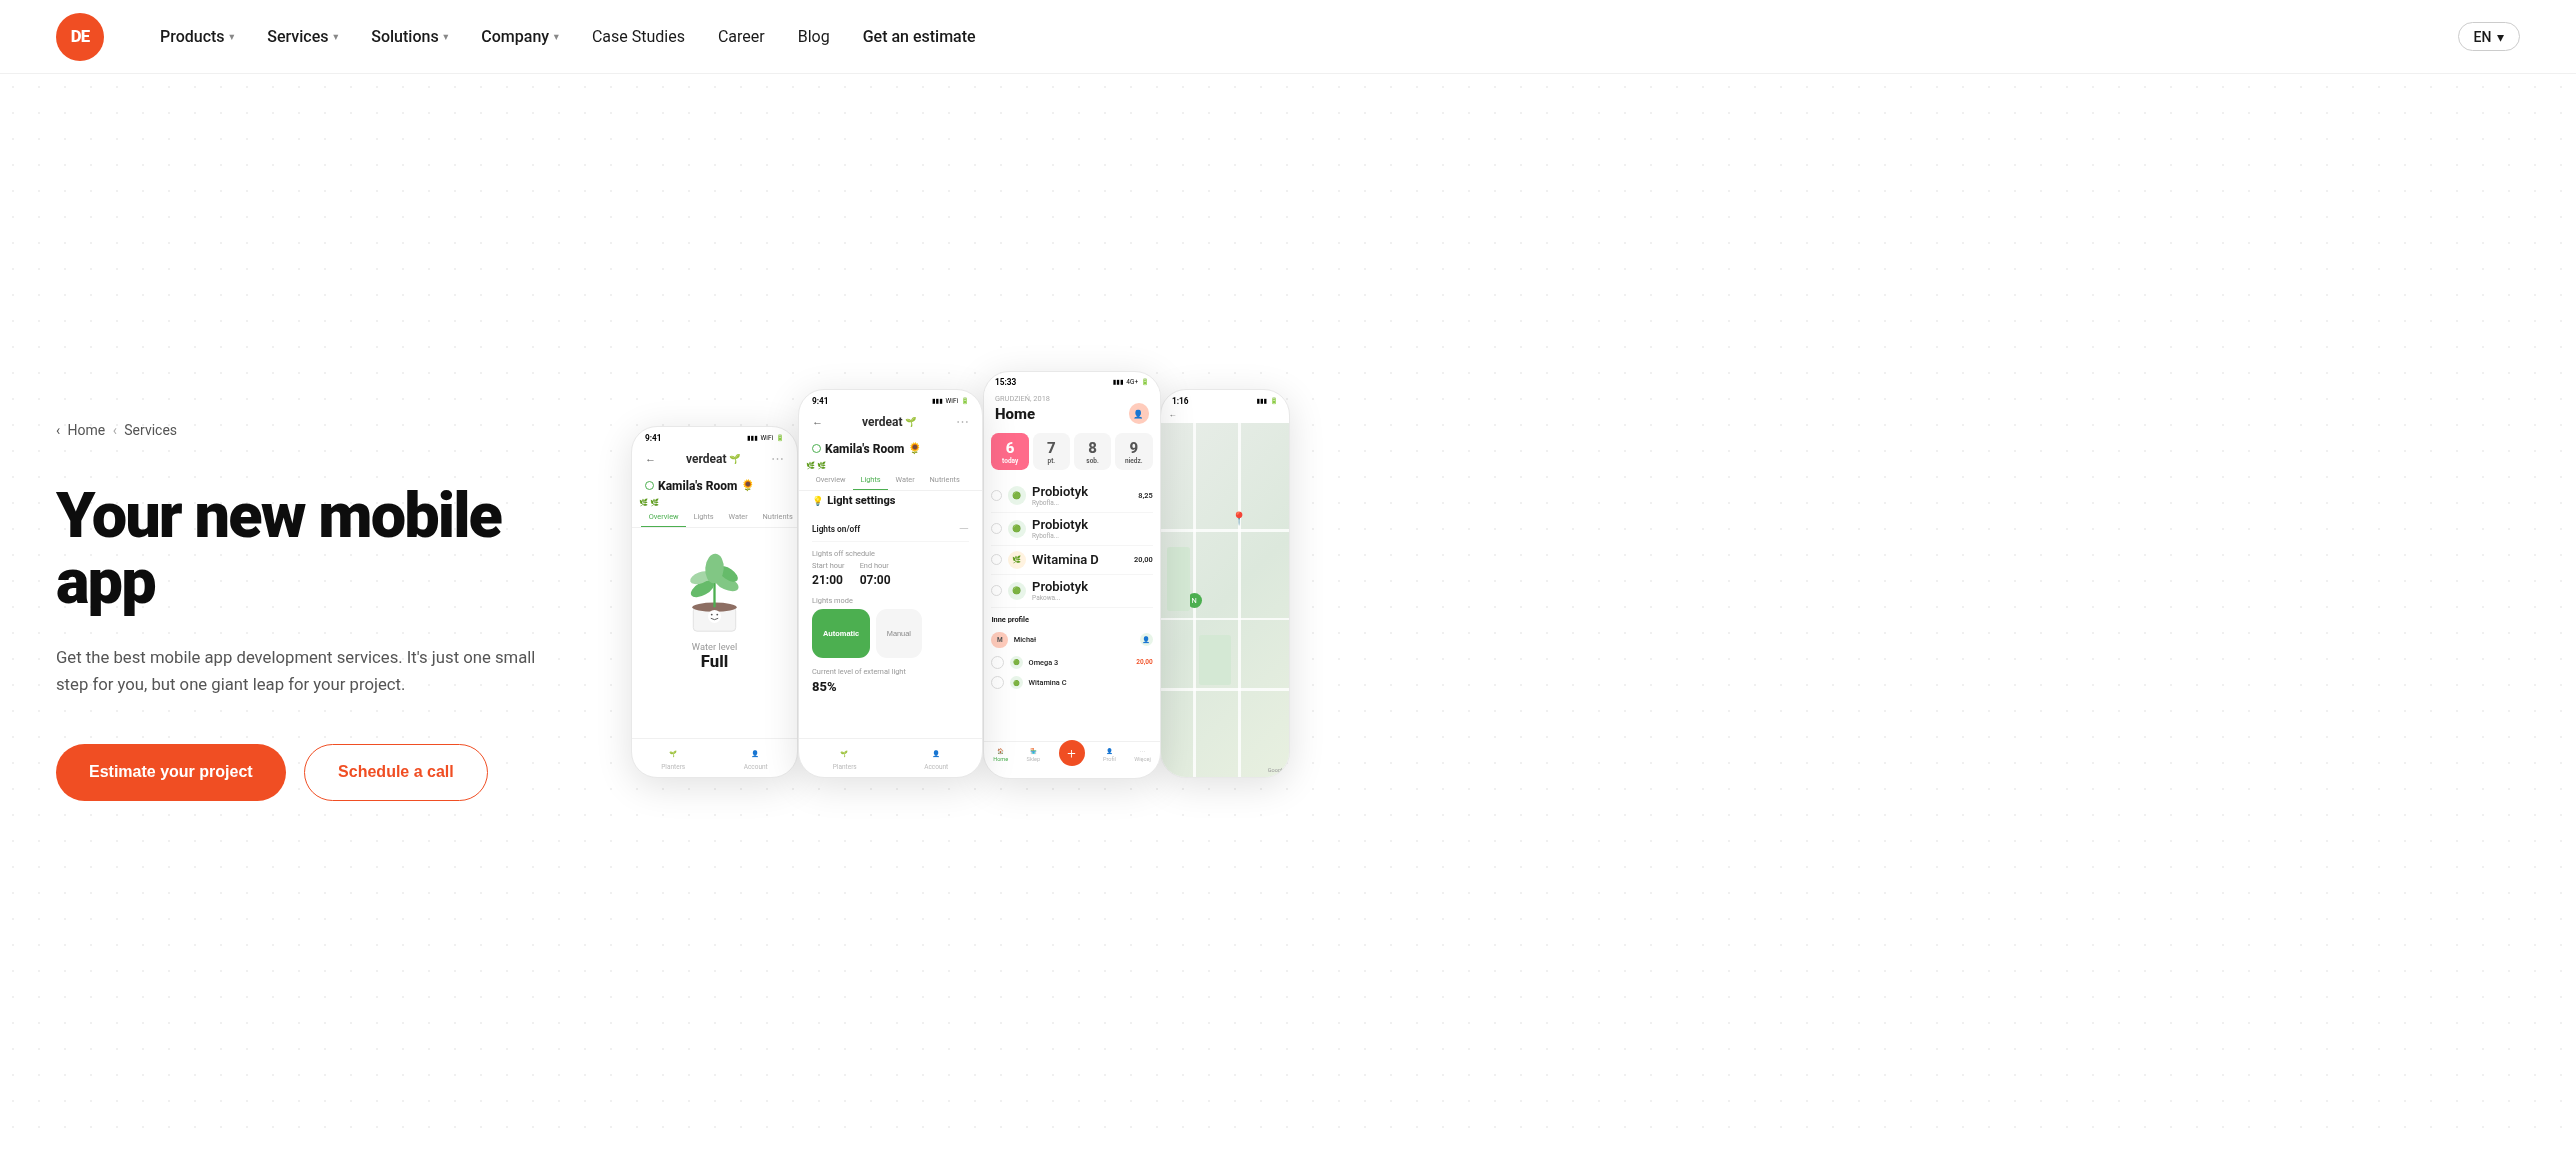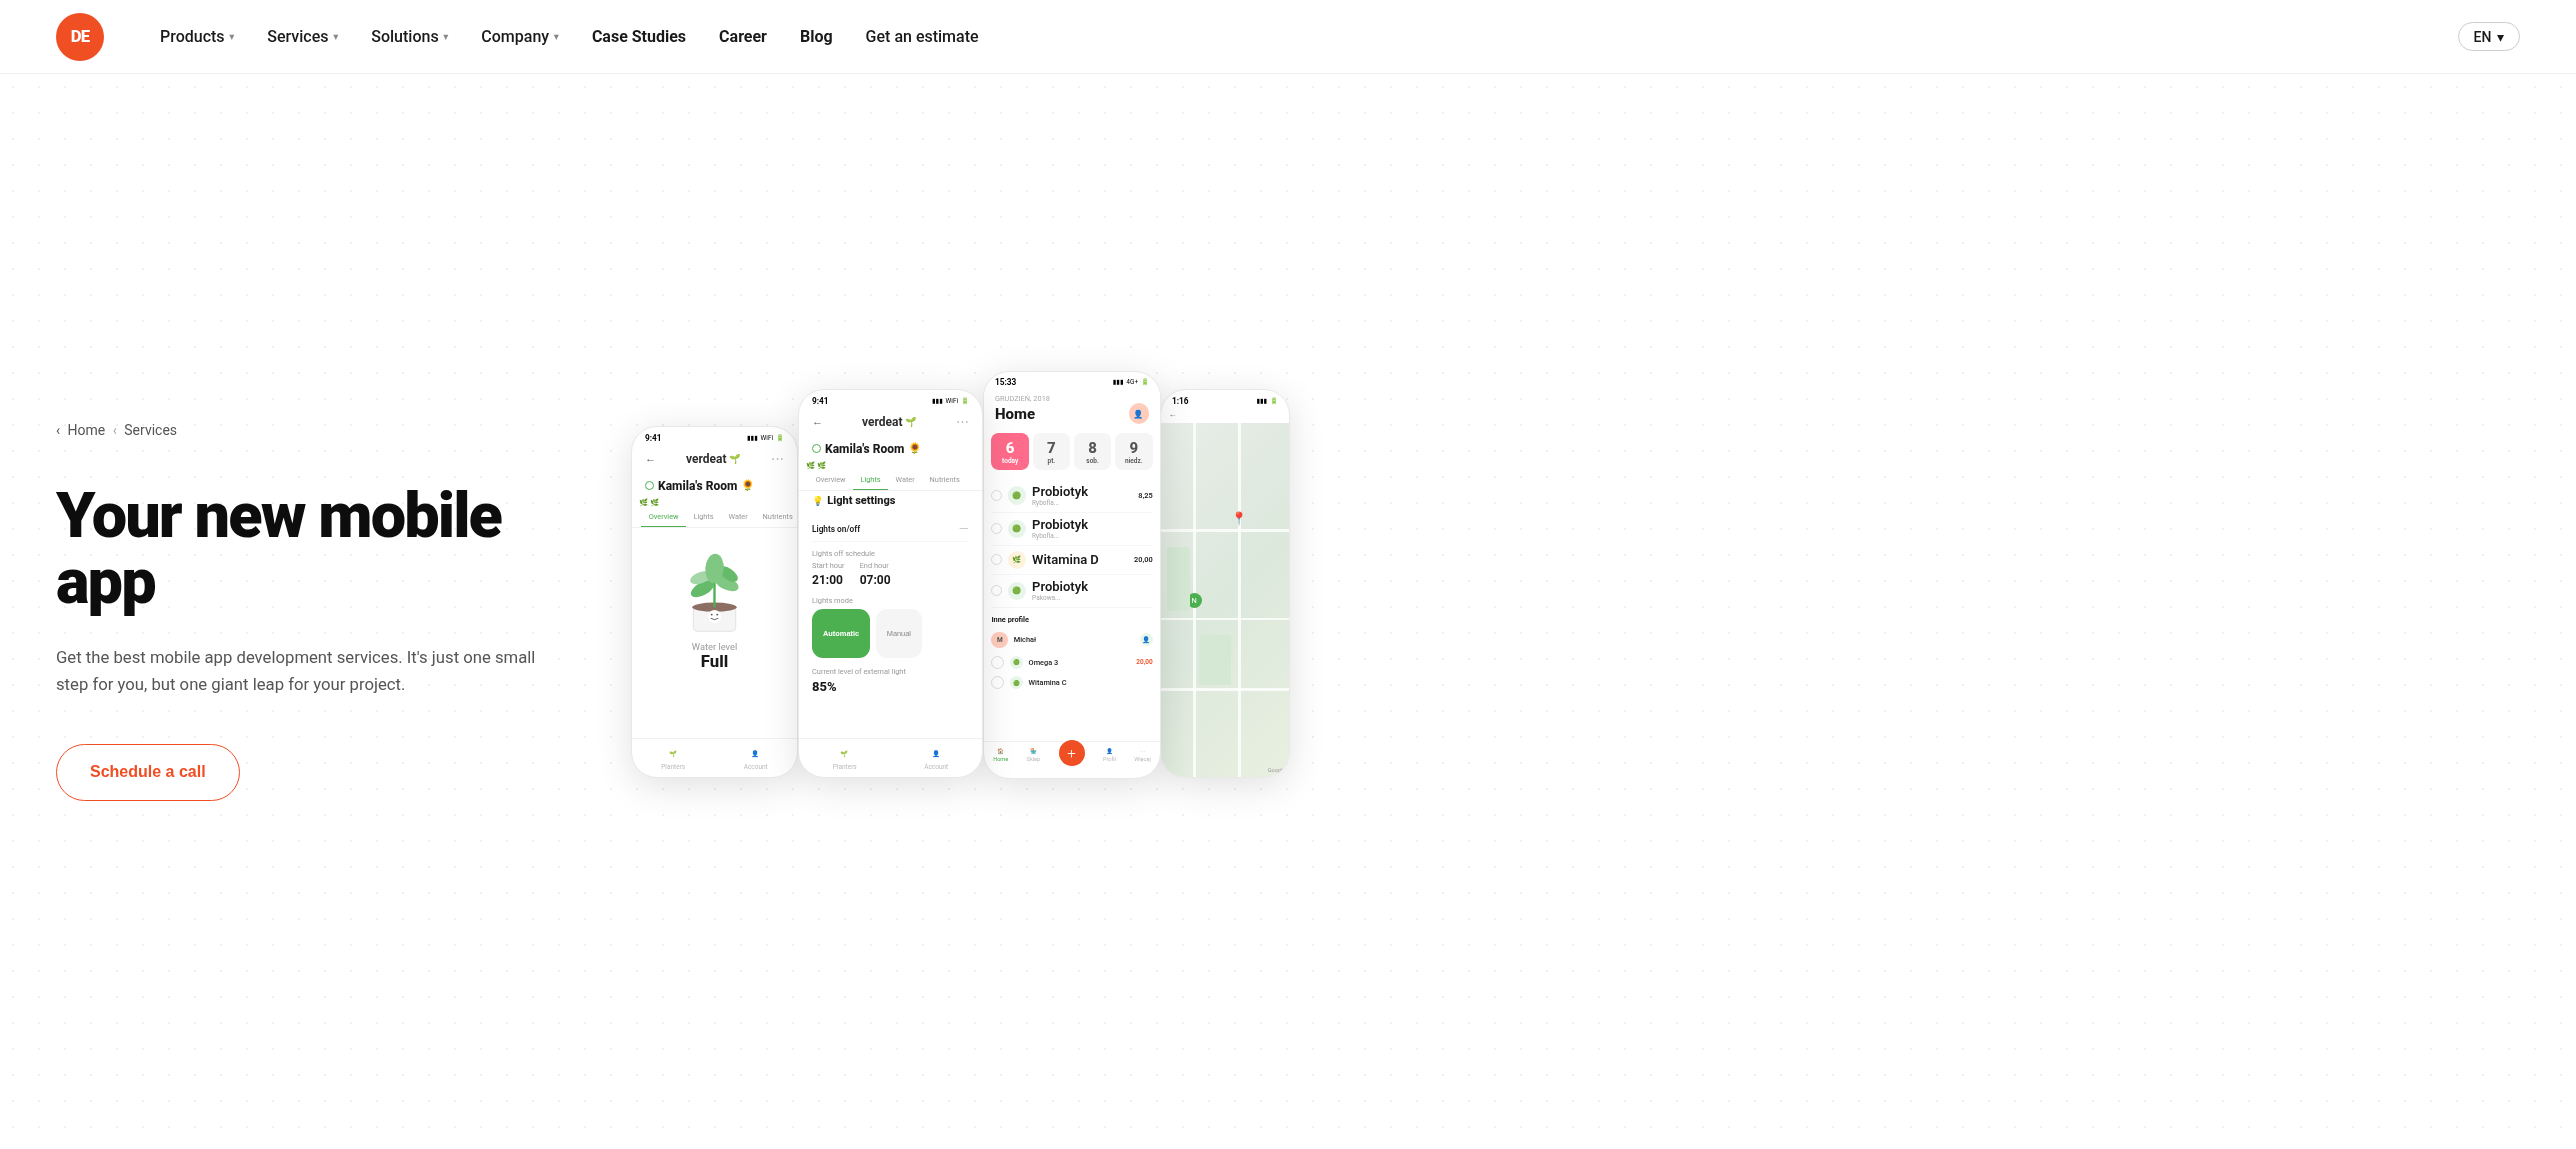--- a/index.html
+++ b/index.html
@@ -48,21 +48,21 @@
       font-weight: 500;
       color: #1a1a1a;
       cursor: pointer;
       white-space: nowrap;
     }
     .nav-item .chevron {
       font-size: 10.2px;
       color: #888;
     }
     .nav-item.no-arrow {
-      font-weight: 700;
+      font-weight: 400;
       align-items: flex-end;
     }
     .nav-get-estimate {
       font-size: 16px;
       font-weight: 500;
       color: #1a1a1a;
       cursor: pointer;
     }
     .lang-btn {
       display: flex;
@@ -640,20 +640,21 @@
       <a href="#">Home</a>
       <span class="breadcrumb-sep">‹</span>
       <span>Services</span>
     </div>
 
     <h1>Your new mobile app</h1>
 
     <p class="subtitle">Get the best mobile app development services. It's just one small step for you, but one giant leap for your project.</p>
 
     <div class="cta-buttons">
+      <button class="btn-primary">Estimate your project</button>
       <button class="btn-secondary">Schedule a call</button>
     </div>
   </div>
 
   <div class="phones-area">
 
     <div class="phone-mockup phone-1">
       <div class="phone-flex">
         <div class="status-bar">
           <span class="phone-time">9:41</span>

